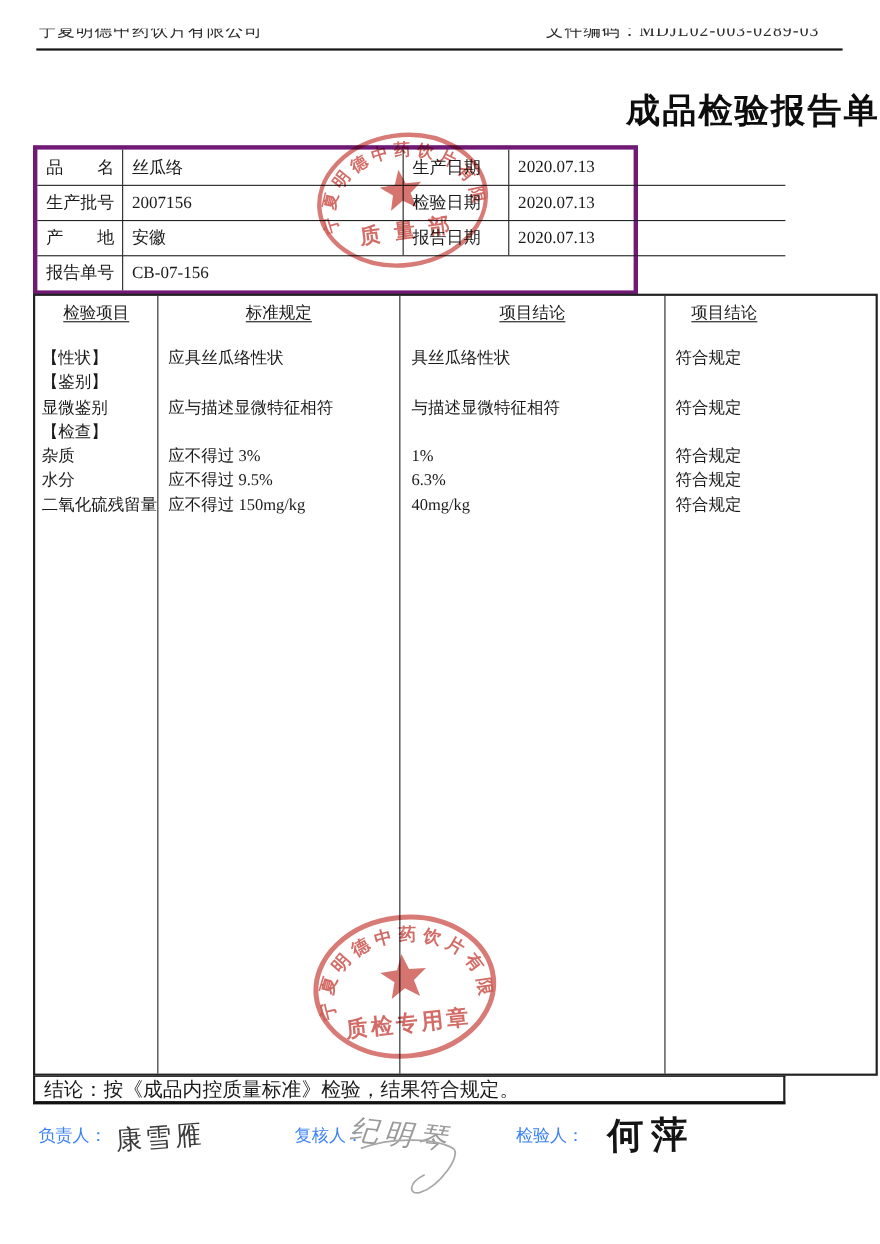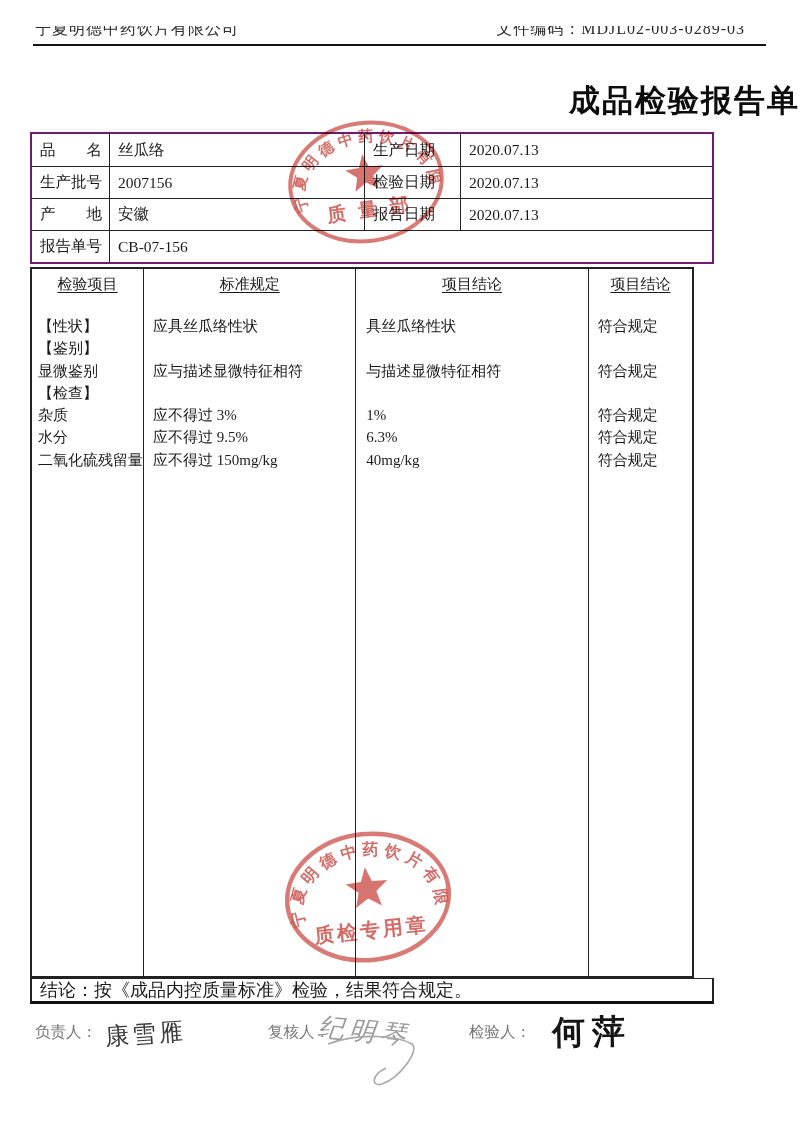--- a/index.html
+++ b/index.html
@@ -28,38 +28,38 @@
     background: #151515;
   }
   
   .doc-title {
     position: absolute; top: 80px; left: 0; width: 800px;
     text-align: right; font-size: 31px; font-weight: bold;
     letter-spacing: 2px; color: #0d0d0d;
   }
   
   .info-table {
-    position: absolute; left: 30px; top: 132px; width: 684px;
-    border: 2px solid #701a75;
+    position: absolute; left: 30px; top: 132px; width: 550px;
+    border: 4px solid #701a75;
     display: grid;
     grid-template-columns: 77px 255px 96px 252px;
     grid-auto-rows: 32px;
     font-size: 15.5px;
   }
   .info-cell {
     border-top: 1.5px solid #222; border-left: 1.5px solid #222;
     display: flex; align-items: center;
     padding-left: 8px; white-space: nowrap; overflow: hidden;
   }
   .info-cell.r1 { border-top: none; }
   .info-cell.c1 { border-left: none; }
   .info-cell.span3 { grid-column: 2 / 5; }
   
   .main-table {
-    position: absolute; left: 30px; top: 267px; width: 664px; height: 711px;
+    position: absolute; left: 30px; top: 267px; width: 768px; height: 711px;
     border: 2px solid #222;
     display: flex; flex-direction: row; align-items: stretch;
     font-size: 15px;
   }
   .mcol { height: 100%; }
   .mcol.c1 { width: 112px; border-right: 1.5px solid #222; }
   .mcol.c2 { width: 220px; border-right: 1.5px solid #222; }
   .mcol.c3 { width: 241px; border-right: 1.5px solid #222; }
   .mcol.c4 { width: 107px; }
   .mhead {
@@ -76,21 +76,21 @@
   .mcol.c4 .mline { padding-left: 9px; }
   
   .conclusion-box {
     position: absolute; left: 30px; top: 978px; width: 684px; height: 26px;
     border-left: 2px solid #222; border-right: 2px solid #222;
     border-top: 1.5px solid #222; border-bottom: 3px solid #111;
     display: flex; align-items: center; padding-left: 8px;
     font-size: 18px; white-space: nowrap;
   }
   
-  .sig-label { position: absolute; font-size: 15.5px; color: #737373; white-space: nowrap; }
+  .sig-label { position: absolute; font-size: 15.5px; color: #3b82f6; white-space: nowrap; }
   .sig-name { position: absolute; white-space: nowrap; }
   .sig-owner-label   { left: 35px;  top: 1022px; }
   .sig-owner-name    { left: 105px; top: 1018px; font-size: 24px; color: #3a3a3a;
                        transform: rotate(-4deg); letter-spacing: 3px; }
   .sig-reviewer-label{ left: 268px; top: 1022px; }
   .sig-reviewer-name { left: 318px; top: 1014px; font-size: 26px; color: #9a9a9a;
                        font-style: italic; transform: rotate(6deg); letter-spacing: 5px; }
   .sig-flourish { position: absolute; left: 320px; top: 1030px; }
   .sig-inspector-label{ left: 469px; top: 1022px; }
   .sig-inspector-name { left: 552px; top: 1010px; font-size: 33px; font-weight: bold;

